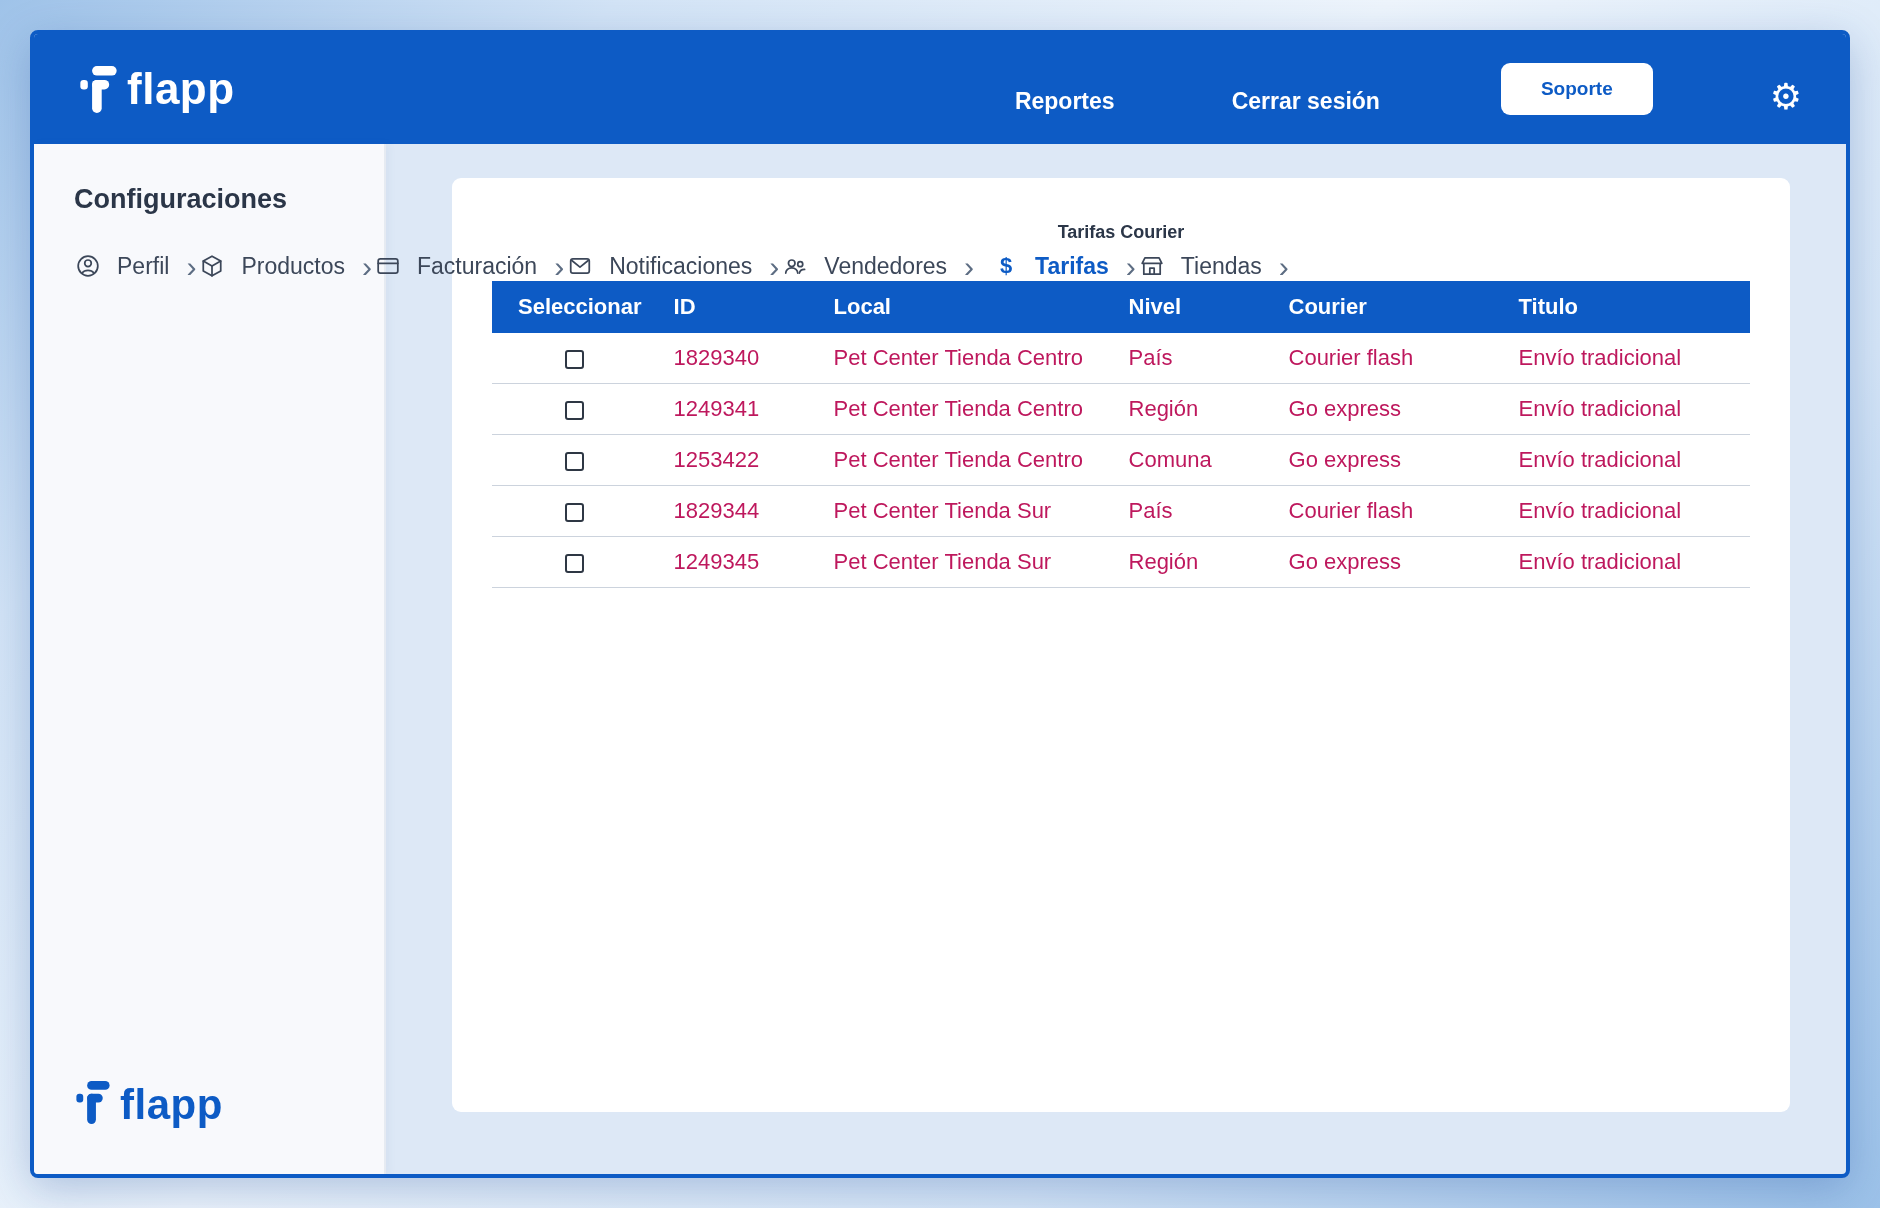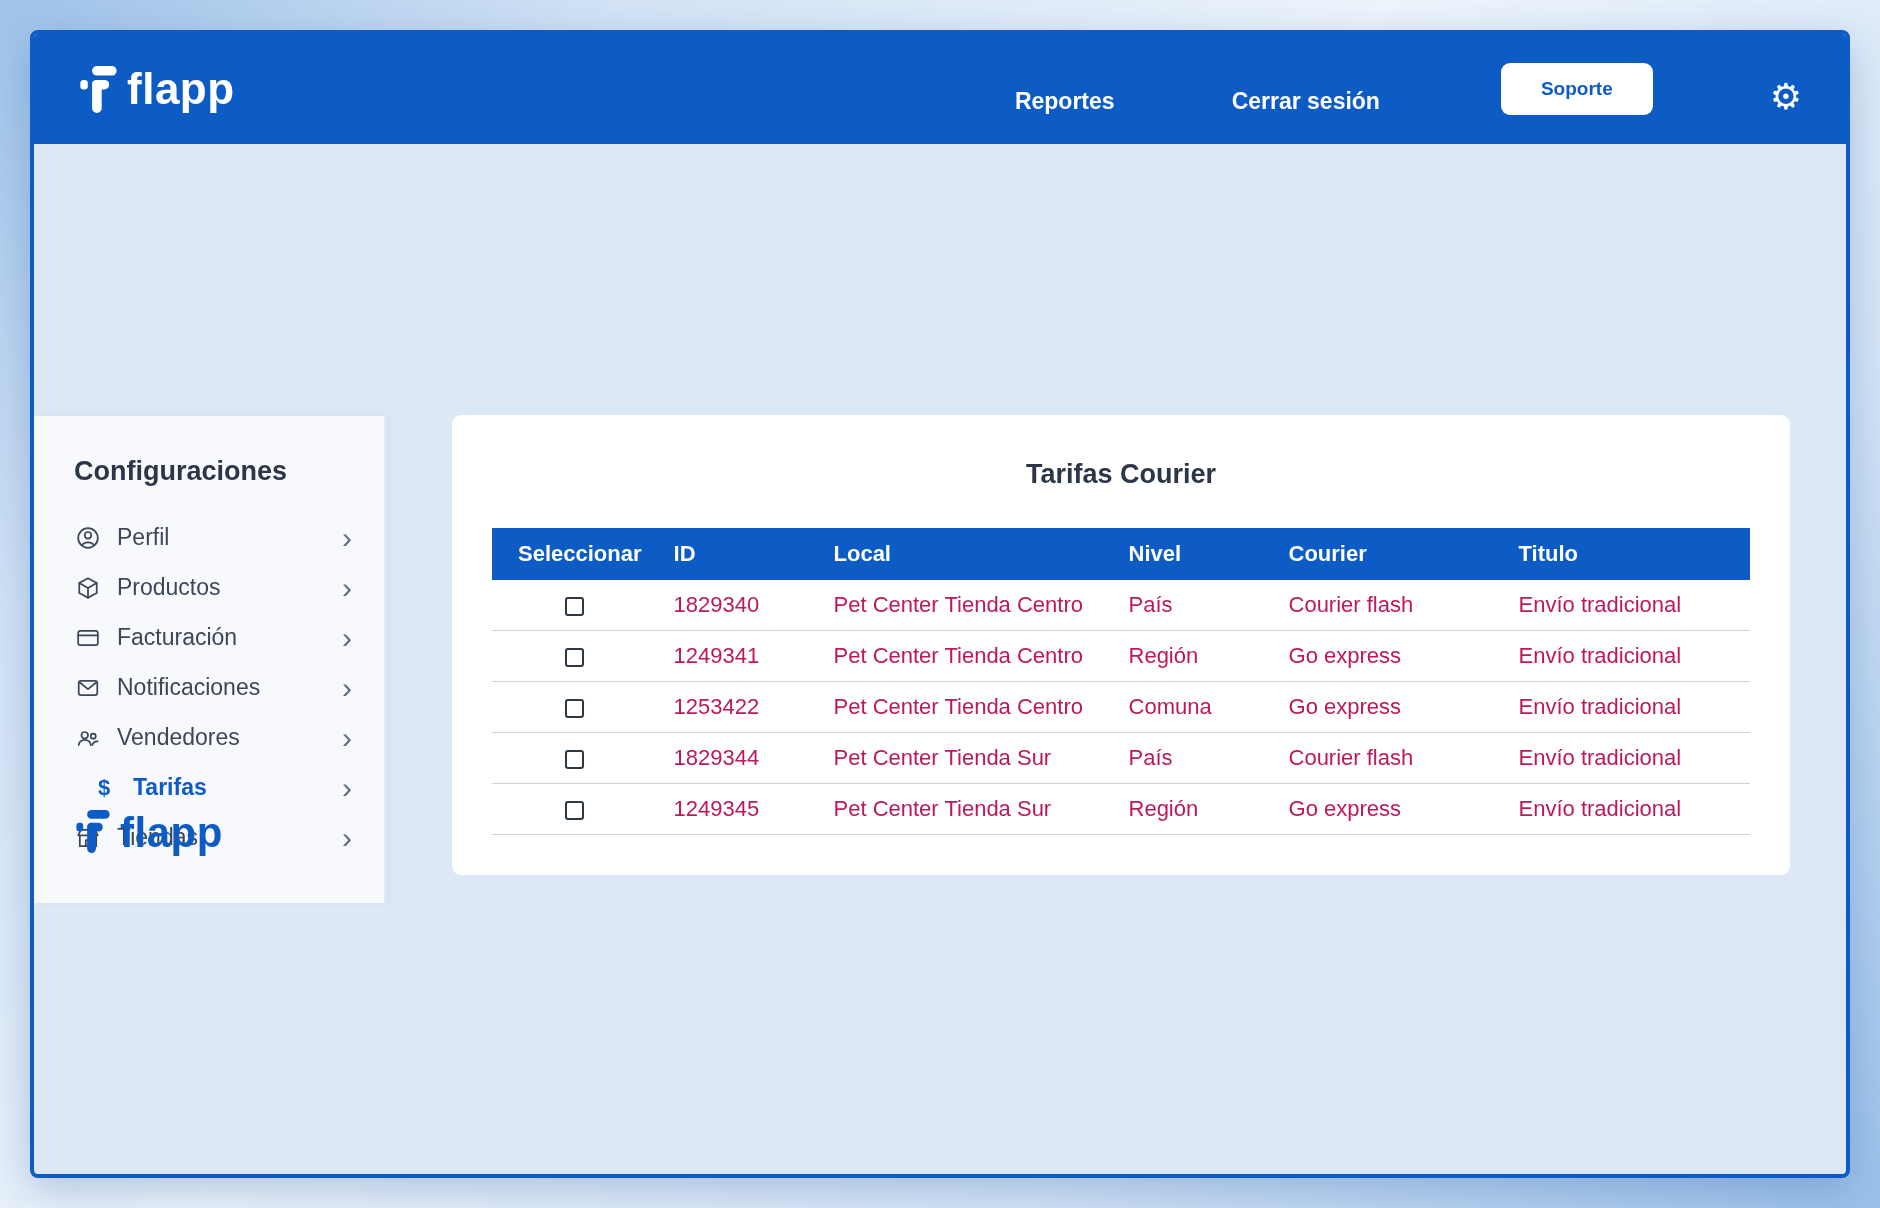--- a/index.html
+++ b/index.html
@@ -38,33 +38,33 @@
     background:#fff; color:#0d5bc5;
     border:none; border-radius:9px;
     font-size:19px; font-weight:700;
     font-family:inherit;
     padding:15px 40px; cursor:pointer;
   }
   .gear { font-size:36px; color:#fff; line-height:1; cursor:pointer; margin-left:-42px; padding-left:42px; }
   .hdr-nav .gear { margin-left:0; padding-left:0; }
 
   
-  .app-body { flex:1; display:flex; min-height:0;align-items:center; }
+  .app-body { flex:1; display:flex; min-height:0; }
 
   
   .sidebar {
     width:352px; flex:0 0 352px;
     background:#f8f9fc;
     border-right:2px solid #e6ebf2;
     box-shadow:3px 0 8px rgba(60,90,140,.05);
     padding:40px 30px 40px 40px;
     position:relative;
   }
   .sidebar-title { margin:0 0 26px 0; font-size:27px; font-weight:700; color:#2b3648; }
-  .menu { display:flex; flex-direction:column; }
+  .menu { display:flex; flex-direction:row; }
   .menu-item {
     display:flex; align-items:center; gap:17px;
     padding:13px 2px; cursor:pointer;
     font-size:23px; color:#3c4759;
   }
   .menu-item .mi-icon { width:24px; height:24px; display:flex; align-items:center; justify-content:center; flex:0 0 24px; }
   .menu-item .mi-icon svg { display:block; }
   .menu-item .mi-label { line-height:1; }
   .menu-item .chev { margin-left:auto; font-size:30px; line-height:0.7; color:#5d6d83; font-weight:400; }
   .menu-item.active { color:#0d5bc5; font-weight:600; padding-left:18px; }
@@ -86,21 +86,21 @@
   .card {
     flex:1;
     background:#fff;
     border-radius:9px;
     padding:28px 40px 40px 40px;
     display:flex; flex-direction:column;
   }
   .card-title {
     margin:16px 0 38px 0;
     text-align:center;
-    font-size:27px; font-weight:700; color:#2b3648;
+    font-size:18px; font-weight:700; color:#2b3648;
   }
   table { width:100%; border-collapse:collapse; font-size:22px; }
   thead th {
     background:#0d5bc5; color:#fff;
     font-weight:700; text-align:left;
     padding:13px 16px;
     white-space:nowrap;
     margin-left:24px;
   }
   th.col-sel   { width:165px; padding-left:26px; }

